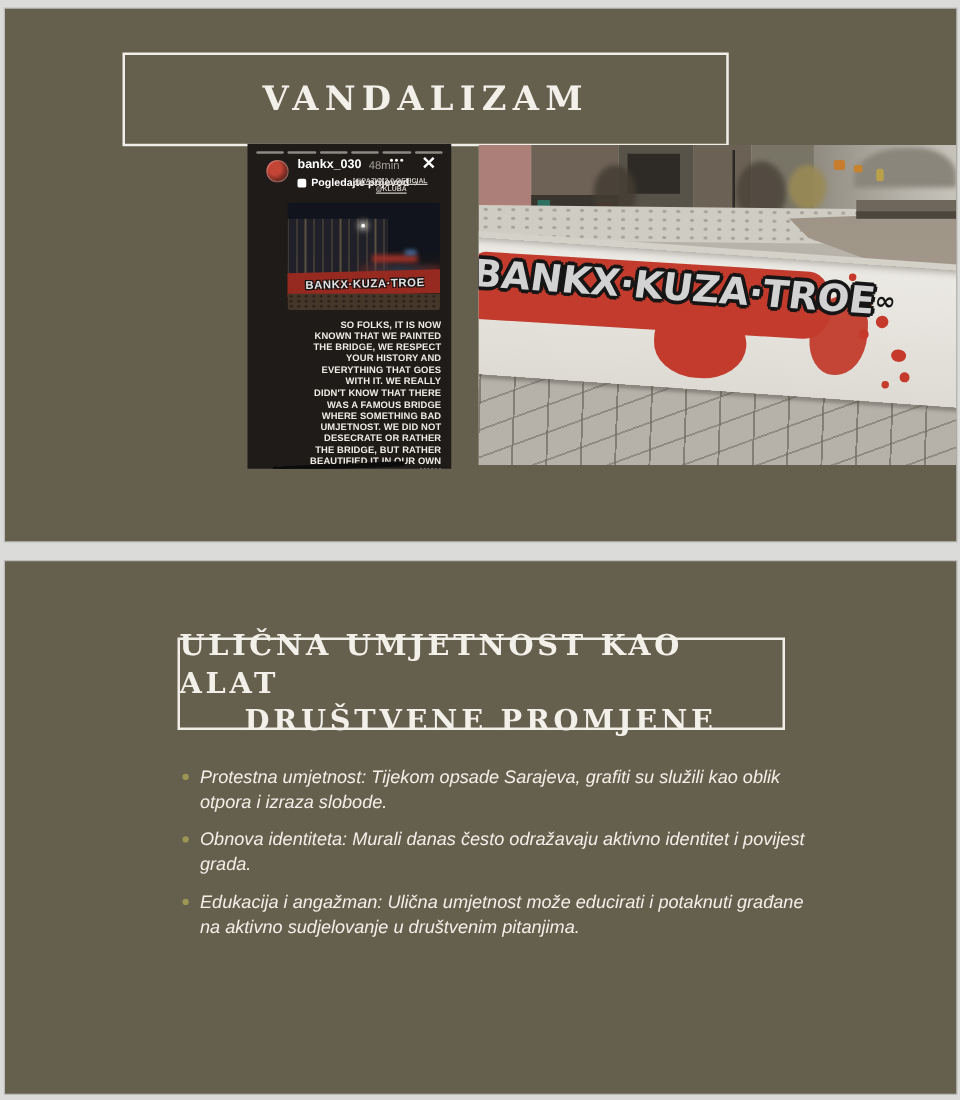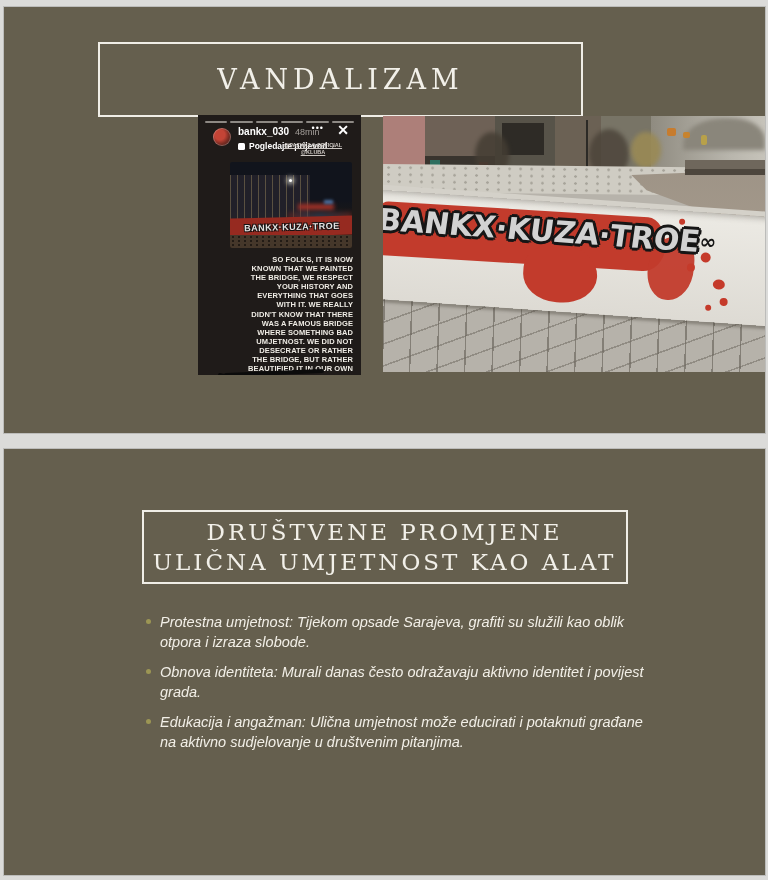--- a/index.html
+++ b/index.html
@@ -12,22 +12,22 @@
     position:absolute;left:4px;width:761px;height:426px;
     background:#655f4e;box-shadow:0 0 0 1px rgba(0,0,0,.14);
   }
   #slide1{top:7px;}
   #slide2{top:449px;}
 
   
   .titlebox{
     position:absolute;border:2px solid #f0eee7;box-sizing:border-box;
     display:flex;flex-direction:column;align-items:center;justify-content:center;
-    color:#f2f0e9;font-family:"DejaVu Serif",serif;font-weight:400;
-    text-align:center;
+    color:#f2f0e9;font-family:"DejaVu Serif",serif;font-weight:700;
+    text-align:left;
   }
   #titlebox1{left:94px;top:35px;width:485px;height:75px;}
   #titlebox1 .t{font-size:27px;letter-spacing:5px;}
   #titlebox2{left:50%;transform:translateX(-50%);top:61px;width:486px;height:74px;}
   #titlebox2 .t{font-size:23px;letter-spacing:3px;line-height:30px;}
 
   
   .dot{
     width:5px;height:5px;border-radius:50%;background:#9c9654;flex:0 0 auto;
   }
@@ -282,22 +282,22 @@
       <span class="spl" style="left:310px;top:8px;width:6px;height:6px;"></span>
       <div id="graffiti"><span>BANKX·KUZA·TROE</span><span class="suffix">∞</span></div>
     </div>
     <div id="pave"></div>
   </div>
 </div>
 
 <div class="slide" id="slide2">
 
   <div class="titlebox" id="titlebox2">
+    <div class="t">ULIČNA UMJETNOST KAO ALAT</div>
     <div class="t">DRUŠTVENE PROMJENE</div>
-    <div class="t">ULIČNA UMJETNOST KAO ALAT</div>
   </div>
 
   <div id="bullets2">
     <div class="b2row">
       <span class="dot"></span>
       <span>Protestna umjetnost: Tijekom opsade Sarajeva, grafiti su služili kao oblik otpora i izraza slobode.</span>
     </div>
     <div class="b2row">
       <span class="dot"></span>
       <span>Obnova identiteta: Murali danas često odražavaju aktivno identitet i povijest grada.</span>

